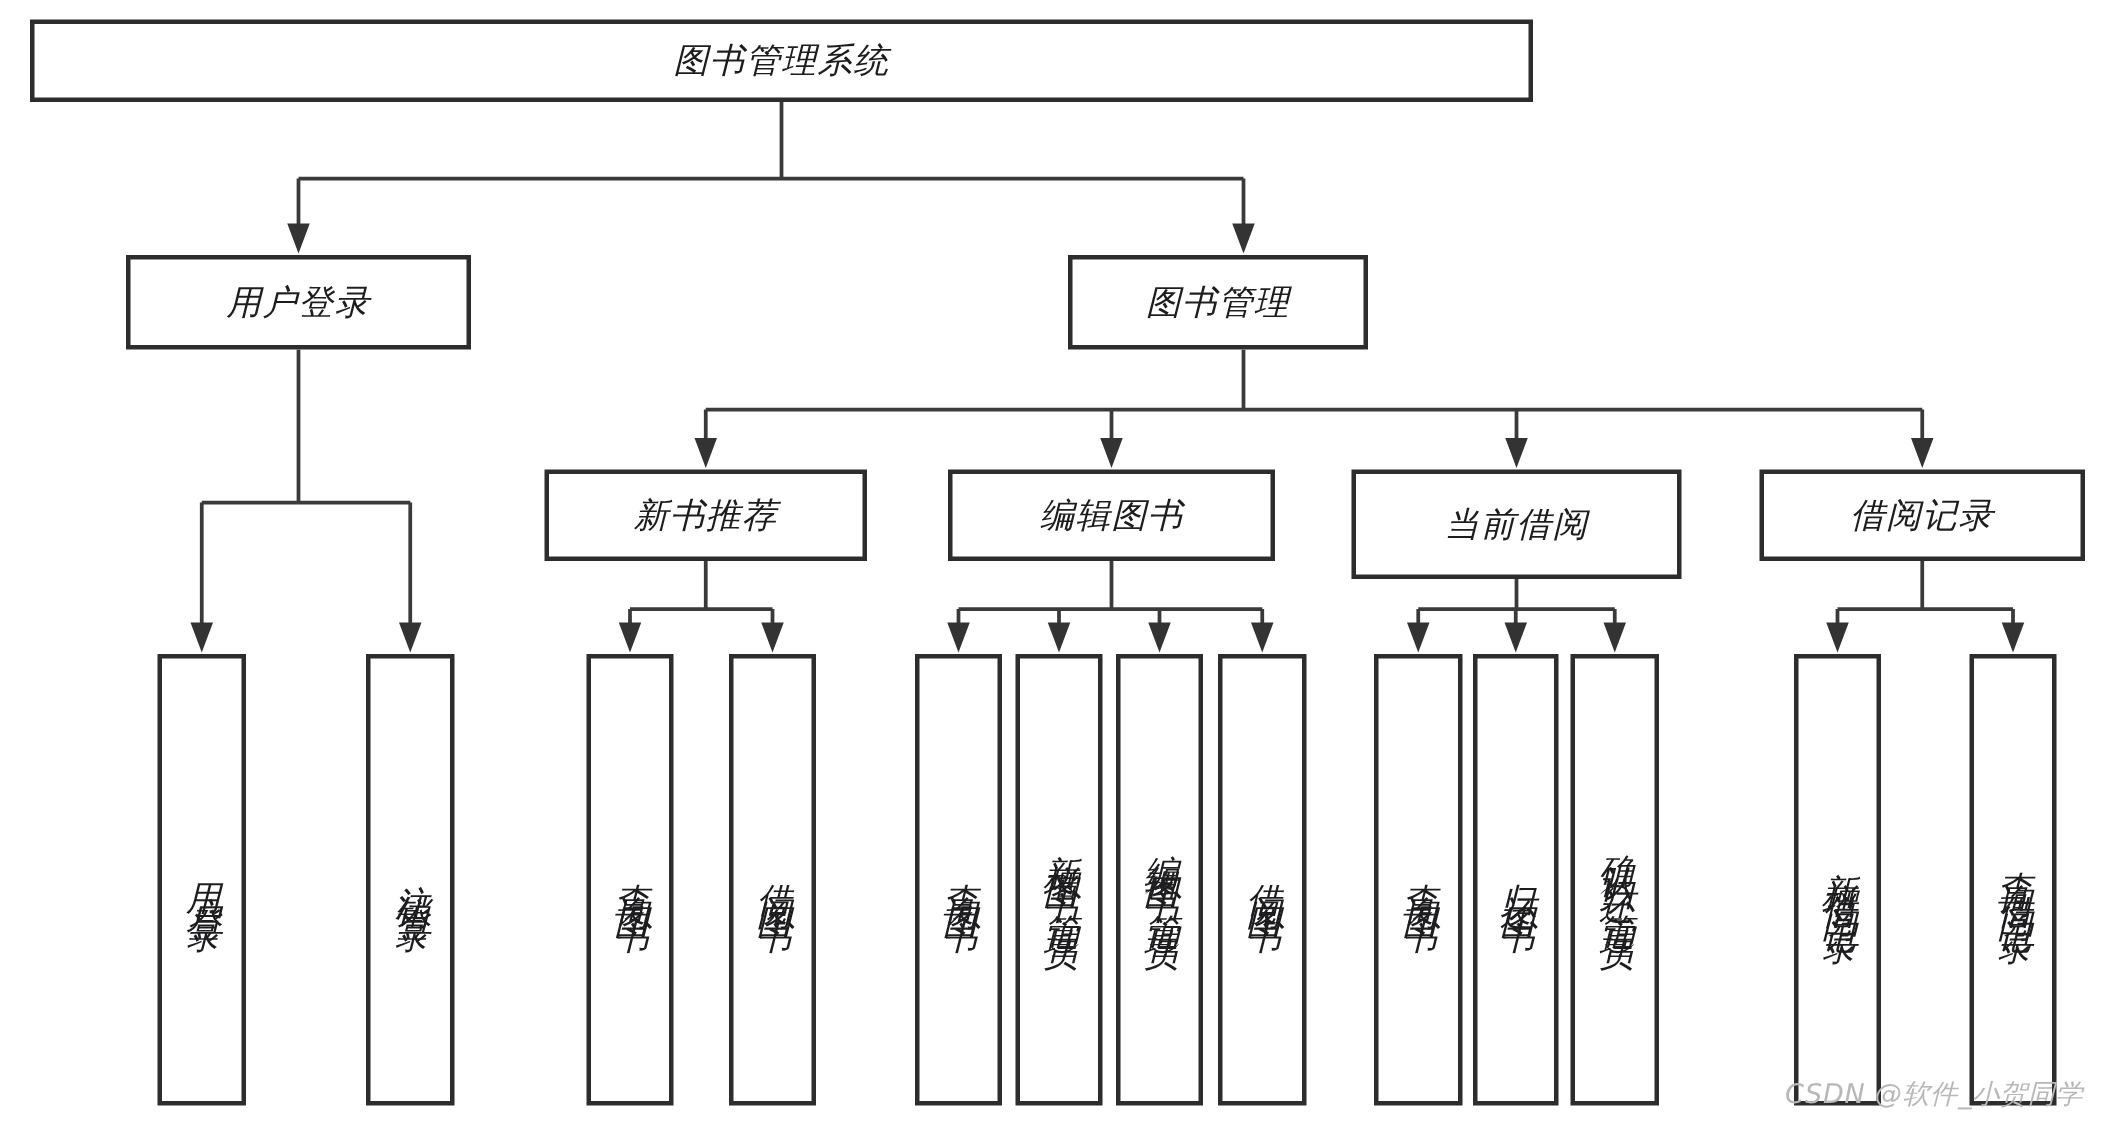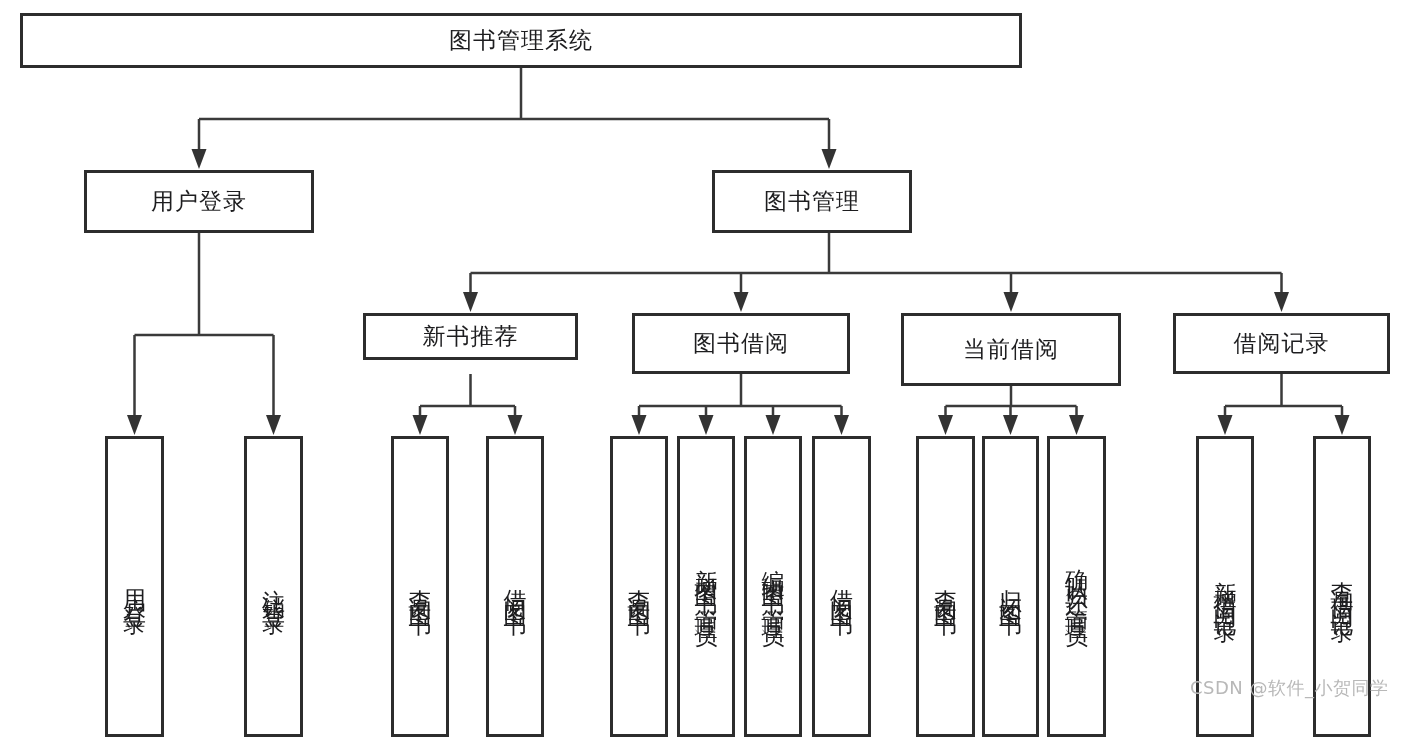--- a/index.html
+++ b/index.html
@@ -13,36 +13,38 @@
   svg.wires{position:absolute;left:0;top:0;width:1405px;height:747px;}
   .box{
     position:absolute;
     box-sizing:border-box;
     border:3px solid #2d2d2d;
     background:#ffffff;
     display:flex;
     align-items:center;
     justify-content:center;
     color:#1d1d1f;
+    font-style:italic;
   }
   .hbox{font-size:23px;letter-spacing:1px;white-space:nowrap;}
   .vbox .lbl{
     writing-mode:vertical-rl;
     text-orientation:mixed;
     font-size:23px;
     letter-spacing:8px;
     line-height:1;
   }
   .watermark{
     position:absolute;
-    left:1190px;top:676px;
+    left:1190px;top:717px;
     font-size:18px;
     letter-spacing:0.5px;
     color:#b8b8b8;
     white-space:nowrap;
+    font-style:italic;
   }
 </style>
 </head>
 <body>
 
 <div class="canvas">
 
   <svg class="wires" viewBox="0 0 1405 747">
     <g stroke="#3a3a3a" stroke-width="2.5" fill="none">
 
@@ -87,25 +89,25 @@
     <span class="lbl">图书管理系统</span>
   </div>
 
   <div class="box hbox" style="left:84px;top:170px;width:230px;height:63px">
     <span class="lbl">用户登录</span>
   </div>
   <div class="box hbox" style="left:712px;top:170px;width:200px;height:63px">
     <span class="lbl">图书管理</span>
   </div>
 
-  <div class="box hbox" style="left:363px;top:313px;width:215px;height:47px">
+  <div class="box hbox" style="left:363px;top:313px;width:215px;height:61px">
     <span class="lbl">新书推荐</span>
   </div>
   <div class="box hbox" style="left:632px;top:313px;width:218px;height:61px">
-    <span class="lbl">图书借阅</span>
+    <span class="lbl">编辑图书</span>
   </div>
   <div class="box hbox" style="left:901px;top:313px;width:220px;height:73px">
     <span class="lbl">当前借阅</span>
   </div>
   <div class="box hbox" style="left:1173px;top:313px;width:217px;height:61px">
     <span class="lbl">借阅记录</span>
   </div>
 
   <div class="box vbox" style="left:105px;top:436px;width:59px;height:301px">
     <span class="lbl">用户登录</span>

